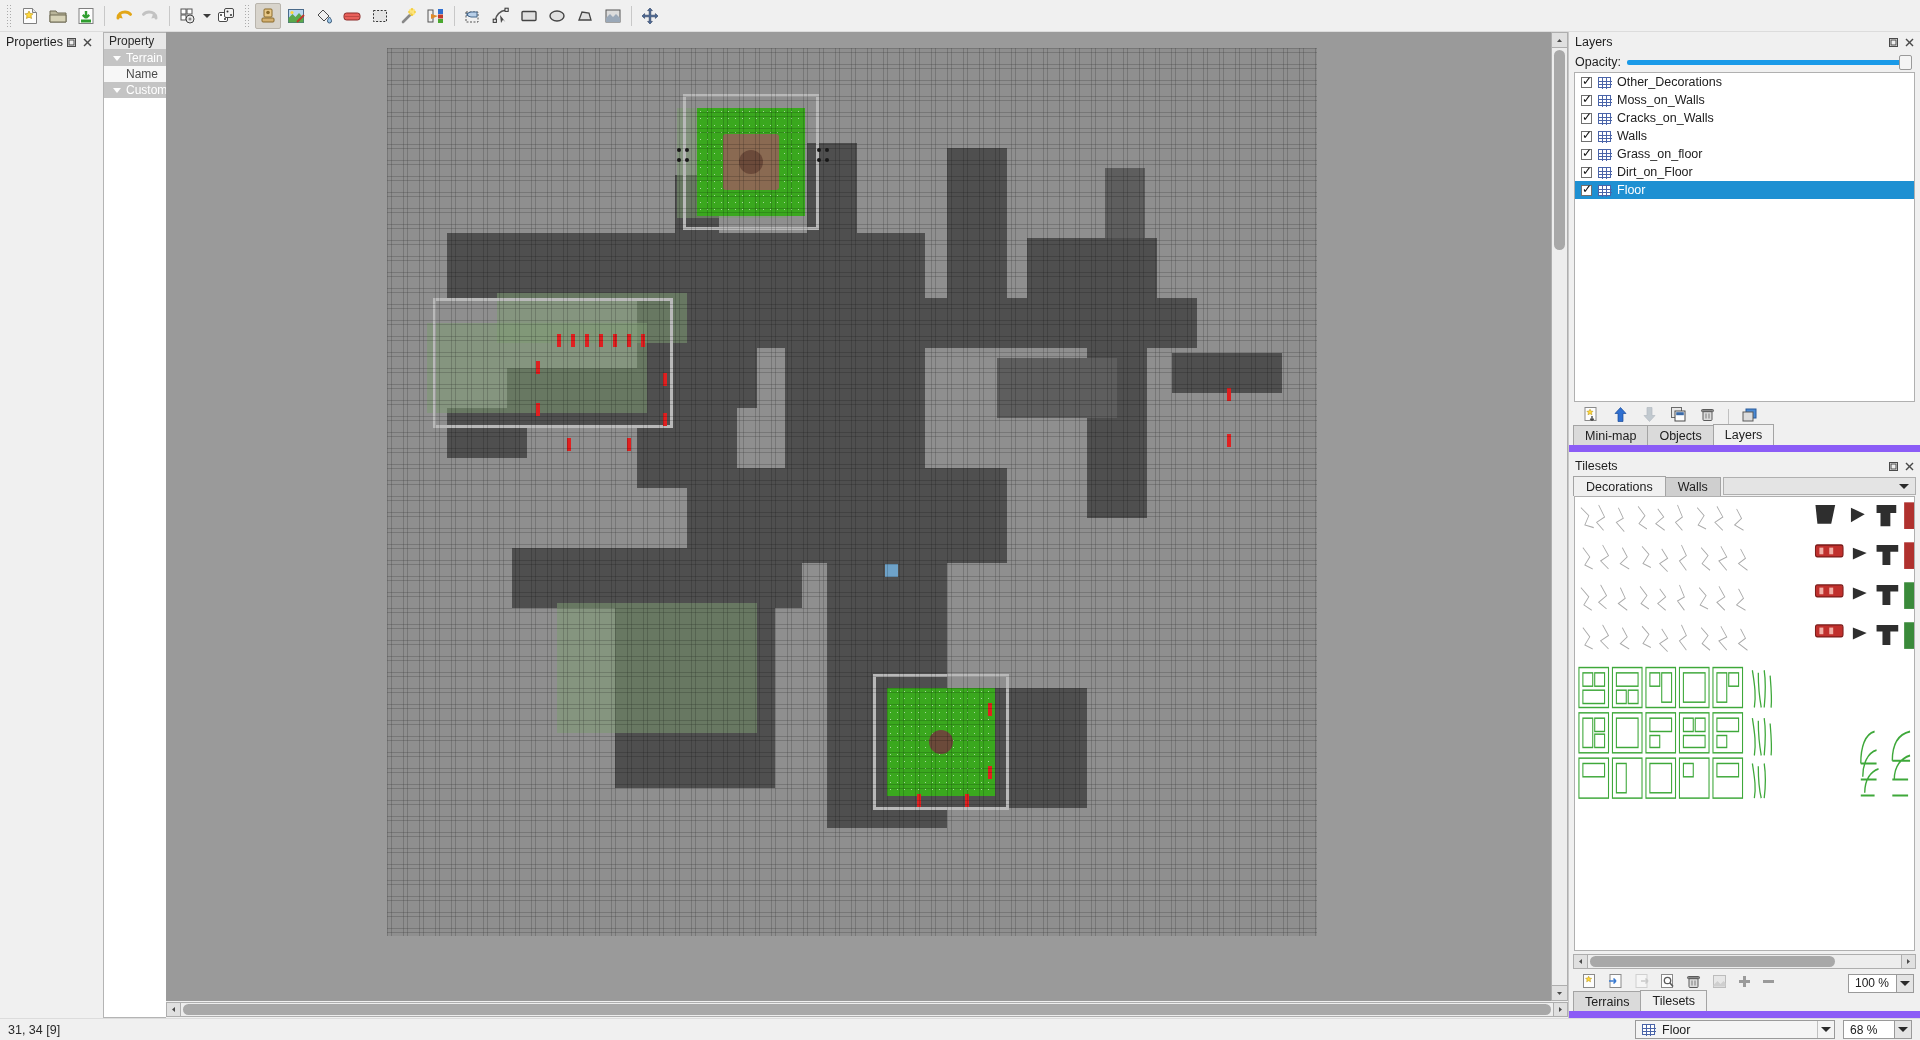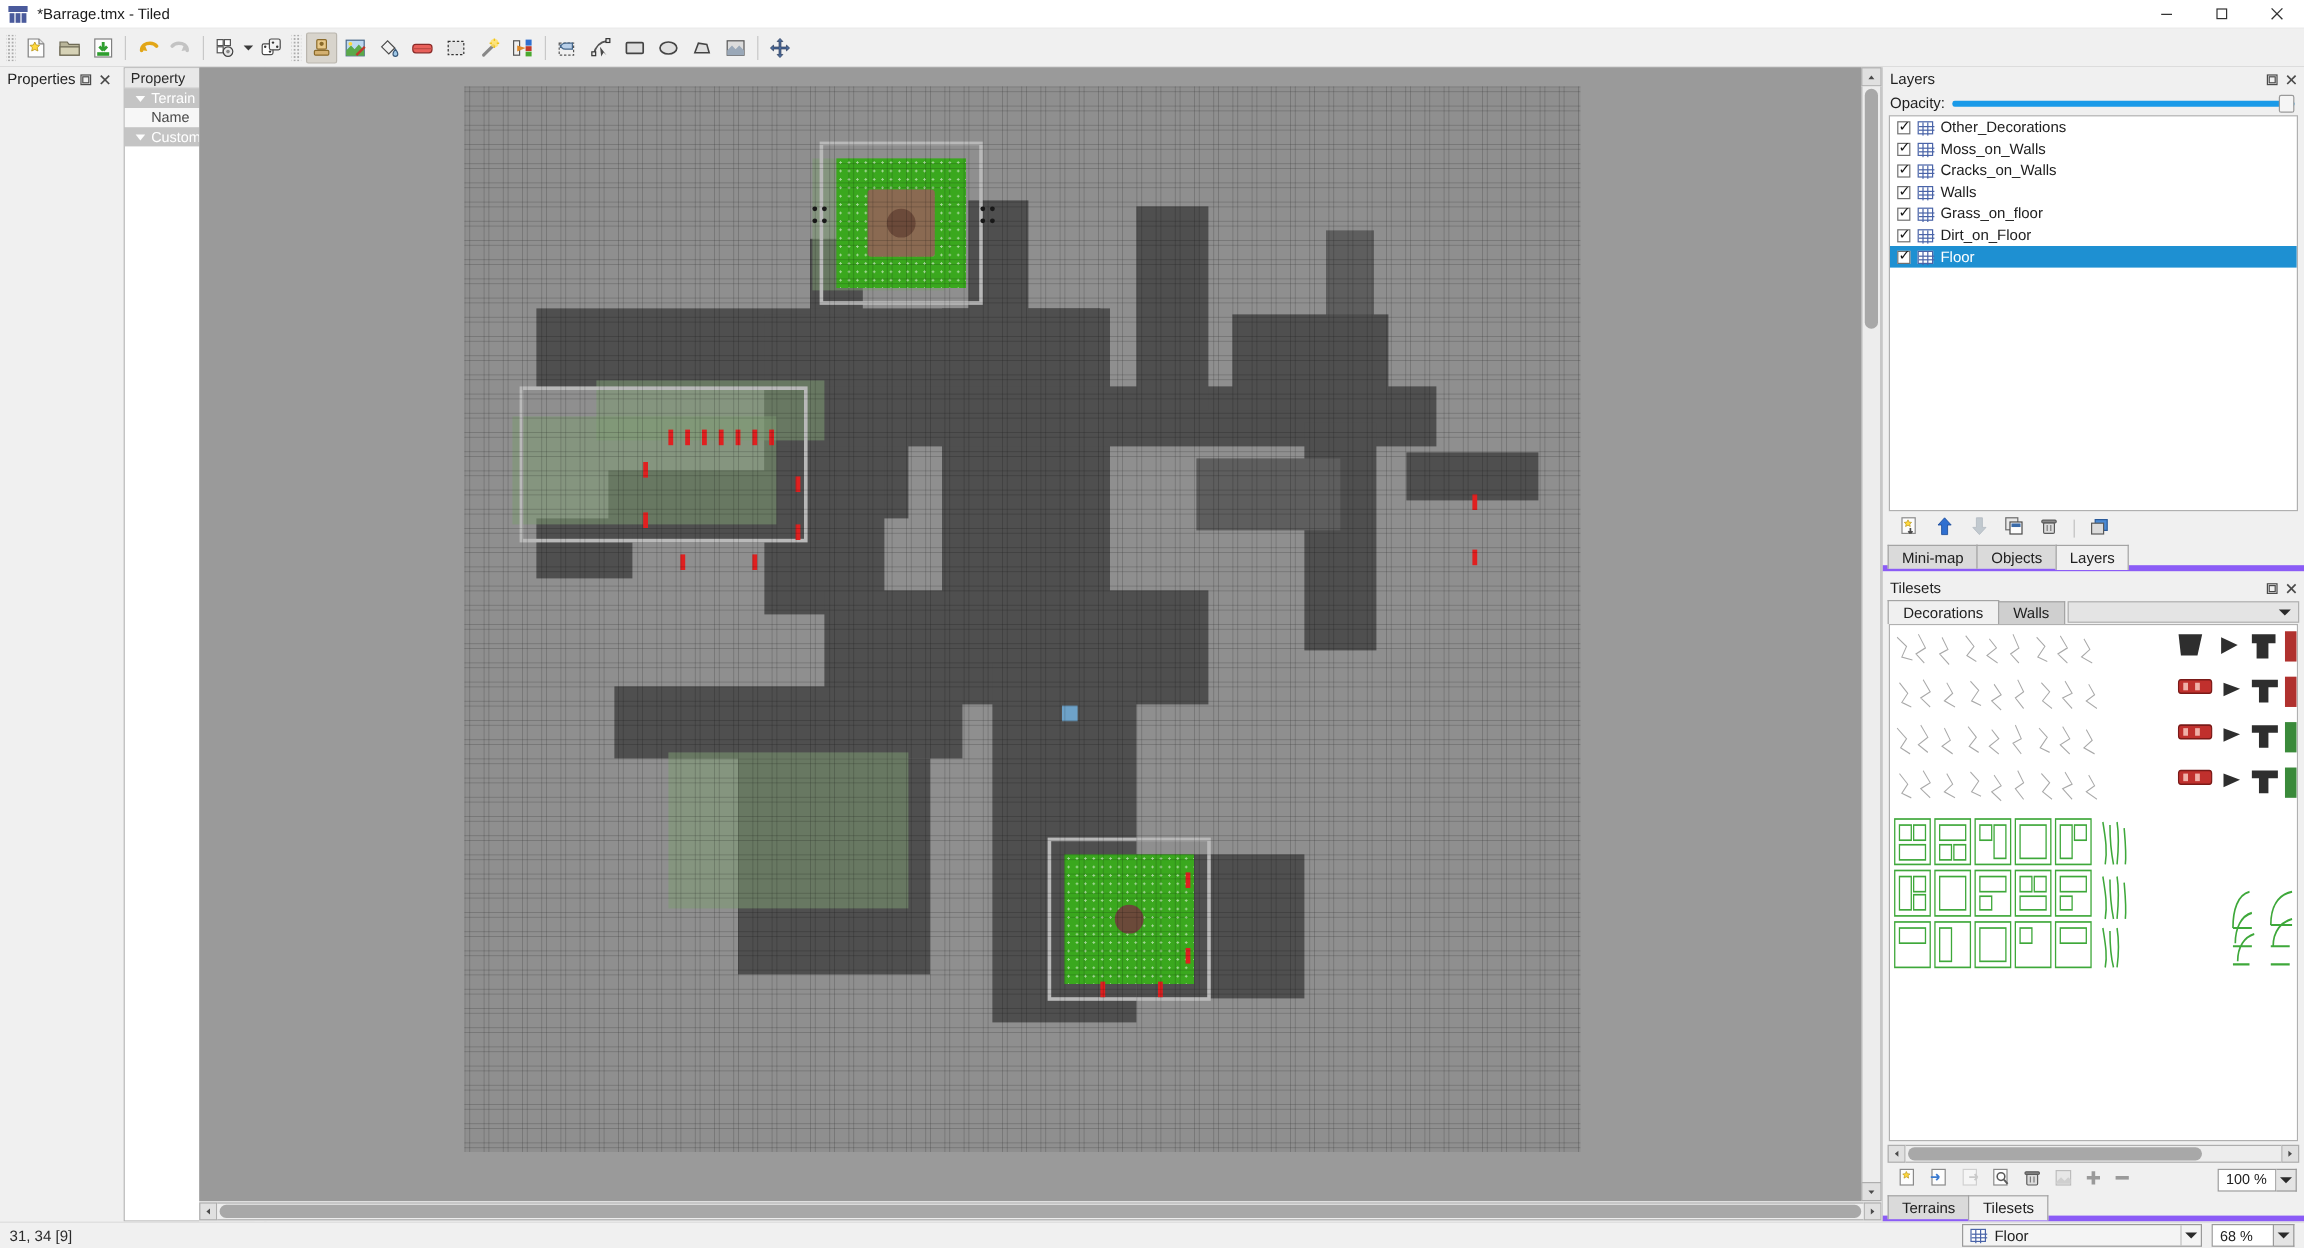--- a/index.html
+++ b/index.html
@@ -119,21 +119,21 @@
   .layerrow.sel { background: #1e90d2; color: #fff; }
   .lcheck { width: 11px; height: 11px; border: 1px solid #707070; background: #fff; position: relative; flex: none; }
   .lcheck::after { content: "✓"; position: absolute; left: 0px; top: -4px; font-size: 12px; color: #111; line-height: 14px; }
   .gridicon { width: 13px; height: 11px; flex: none; position: relative; background: #fff; border: 1px solid #4a64a8; }
   .gridicon i { position: absolute; background: #4a64a8; }
   .gridicon i.v1 { left: 3px; top: 0; width: 1px; height: 11px; }
   .gridicon i.v2 { left: 7px; top: 0; width: 1px; height: 11px; }
   .gridicon i.h1 { top: 3px; left: 0; height: 1px; width: 13px; }
   .gridicon i.h2 { top: 6px; left: 0; height: 1px; width: 13px; }
   .layerbtns { height: 28px; display: flex; align-items: center; padding-left: 14px; gap: 12px; }
-  .panel-tabs { height: 22px; display: flex; align-items: flex-start; padding-left: 4px; border-bottom: 5px solid #8b5cf6; }
+  .panel-tabs { height: 22px; display: flex; align-items: flex-end; padding-left: 4px; border-bottom: 7px solid #8b5cf6; }
   .ptab { height: 20px; padding: 0 11px; display: flex; align-items: center; font-size: 12.5px; background: #dadada; border: 1px solid #a4a4a4; border-bottom: none; margin-right: -1px; }
   .ptab.active { background: #f0f0f0; height: 21px; }
   .tilesetarea { flex: 1; margin: 0 5px; border: 1px solid #b0b0b0; background: #fff; position: relative; overflow: hidden; min-height: 0; }
   .ts-tabs { height: 20px; display: flex; align-items: flex-end; padding-left: 4px; }
   .tstab { height: 19px; padding: 0 12px; display: flex; align-items: center; font-size: 12.5px; background: #cfcfcf; border: 1px solid #a4a4a4; border-bottom: none; margin-right: -1px; }
   .tstab.active { background: #f0f0f0; height: 20px; }
   .ts-combo { flex: 1; height: 18px; background: #e4e4e4; border: 1px solid #b0b0b0; display: flex; align-items: center; justify-content: flex-end; padding-right: 6px; margin: 0 4px 1px 3px; }
   .caret { width: 0; height: 0; border-left: 5px solid transparent; border-right: 5px solid transparent; border-top: 5px solid #2a2a2a; }
   .tsbtns { height: 26px; display: flex; align-items: center; padding-left: 12px; gap: 9px; }
   .numbox { width: 49px; height: 19px; background: #fff; border: 1px solid #9a9a9a; display: flex; align-items: center; padding-left: 6px; font-size: 12px; }
@@ -146,46 +146,20 @@
   .layercombo { width: 200px; height: 19px; background: #f4f4f4; border: 1px solid #9a9a9a; display: flex; align-items: center; padding-left: 6px; gap: 7px; font-size: 12.5px; }
   .layercombo .cbx { flex: 1; }
   .cb-drop { width: 17px; height: 17px; display: flex; align-items: center; justify-content: center; border-left: 1px solid #c0c0c0; }
   .zoombox { width: 52px; height: 19px; background: #fff; border: 1px solid #9a9a9a; display: flex; align-items: center; padding-left: 6px; font-size: 12px; margin-left: 8px; }
 </style>
 </head>
 <body>
 
 <div id="app">
 
-  <div class="titlebar">
-    <div class="tb-icon">
-      <i class="a"></i>
-        <i class="b"></i>
-        <i class="c"></i>
-        <i class="d"></i>
-    </div>
-    <div class="tb-title">*Barrage.tmx - Tiled</div>
-    <div class="tb-spacer"></div>
-    <div class="winbtn">
-      <svg width="11" height="11" viewBox="0 0 11 11">
-          <line x1="1" y1="6" x2="10" y2="6" stroke="#333" stroke-width="1"></line>
-        </svg>
-    </div>
-    <div class="winbtn">
-      <svg width="11" height="11" viewBox="0 0 11 11">
-          <rect x="1.5" y="1.5" width="8" height="8" fill="none" stroke="#333" stroke-width="1"></rect>
-        </svg>
-    </div>
-    <div class="winbtn close">
-      <svg width="11" height="11" viewBox="0 0 11 11">
-          <line x1="1" y1="1" x2="10" y2="10" stroke="#333" stroke-width="1.1"></line>
-          <line x1="10" y1="1" x2="1" y2="10" stroke="#333" stroke-width="1.1"></line>
-        </svg>
-    </div>
-  </div>
 
 
   <div class="toolbar">
     <div class="tb-grip"></div>
 
     <div class="tbtn">
       <svg width="20" height="20" viewBox="0 0 20 20">
         <path d="M3.5 2.5h9l4 4v11h-13z" fill="#fdfdfd" stroke="#808080"></path>
         <path d="M12.5 2.5v4h4" fill="#e4e4e4" stroke="#808080"></path>
         <path d="M9 5l1.2 2.5 2.8.3-2 2 .6 2.7L9 11.2 6.4 12.5l.6-2.7-2-2 2.8-.3z" fill="#ffd83d" stroke="#b08c10" stroke-width=".6"></path>

